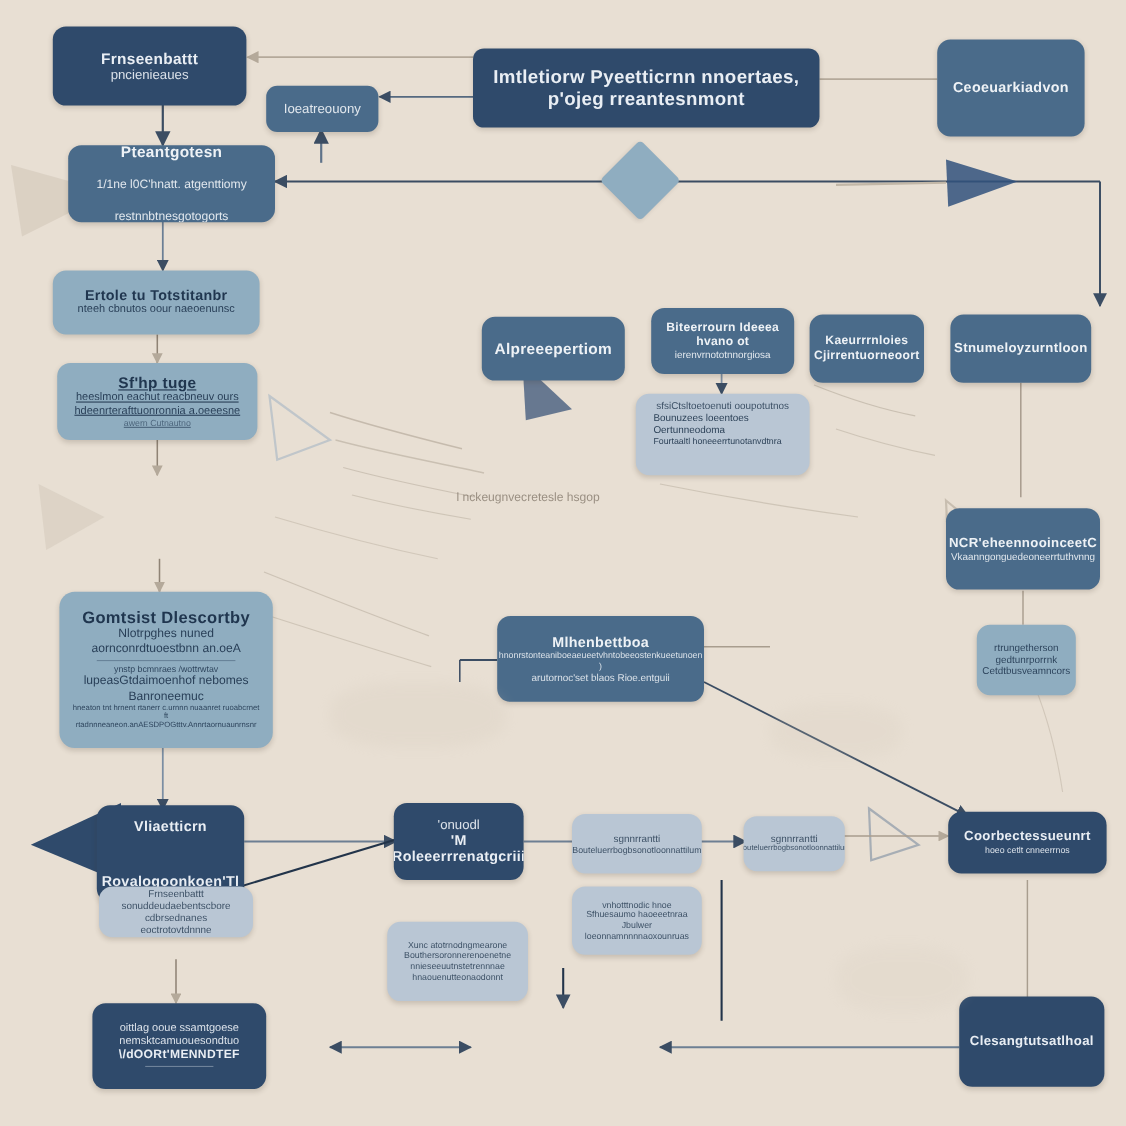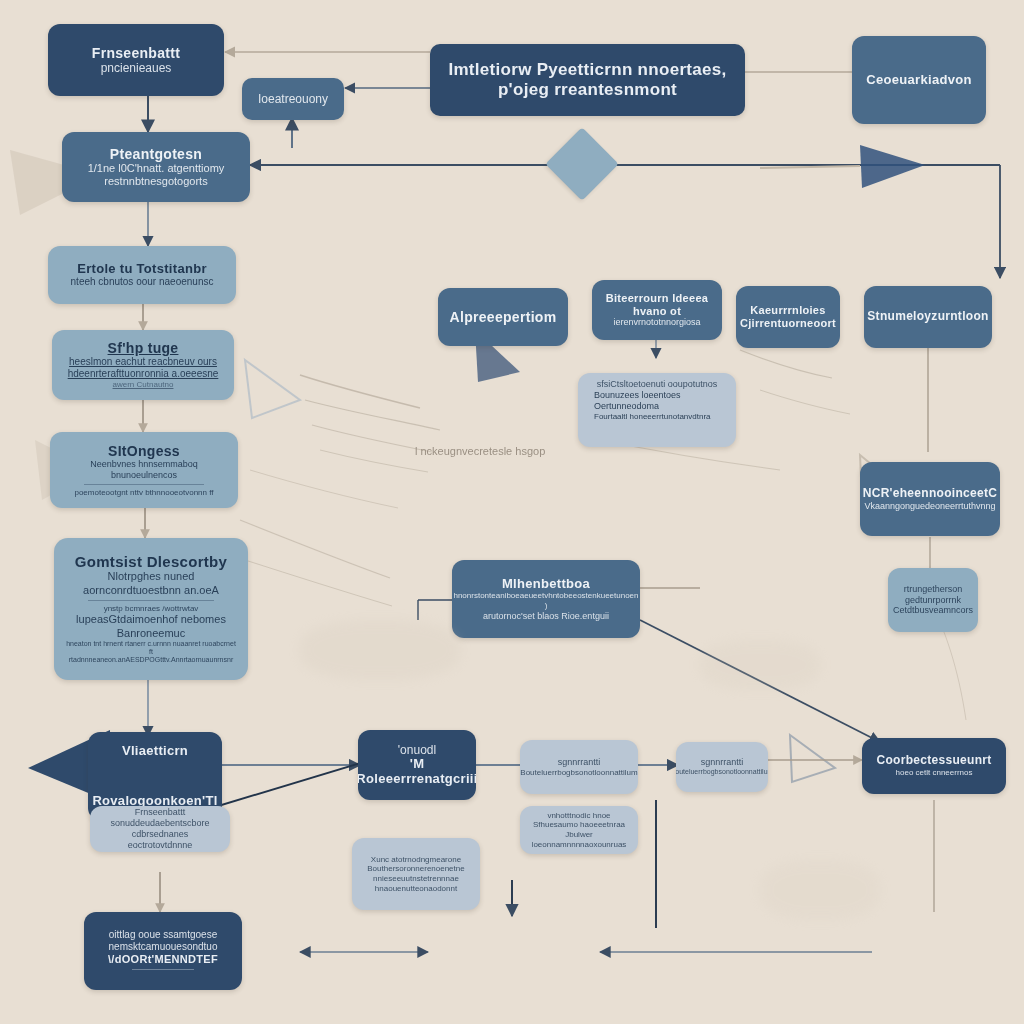--- a/index.html
+++ b/index.html
@@ -157,44 +157,38 @@
   </div>
 
   <div class="node med" style="left:852px; top:36px; width:134px; height:88px;">
     <div class="t-title" style="font-size:13px">Ceoeuarkiadvon</div>
   </div>
 
   <div class="node med" style="left:242px; top:78px; width:102px; height:42px; border-radius:10px;">
     <div class="t-sub" style="font-size:12px">Ioeatreouony</div>
   </div>
 
-  <div class="node med" style="left:62px; top:132px; width:188px; height:70px;">
+  <div class="node med" style="left:62px; top:132px; width:188px; height:70px;gap:16px;">
     <div class="t-title" style="font-size:14px">Pteantgotesn</div>
     <div class="t-sub" style="font-size:11px">1/1ne l0C'hnatt. atgenttiomy</div>
     <div class="t-sub" style="font-size:11px">restnnbtnesgotogorts</div>
   </div>
 
   <div class="node light" style="left:48px; top:246px; width:188px; height:58px;">
     <div class="t-title" style="font-size:13px">Ertole tu Totstitanbr</div>
     <div class="t-sub" style="font-size:10px">nteeh cbnutos oour naeoenunsc</div>
   </div>
 
   <div class="node light" style="left:52px; top:330px; width:182px; height:70px;text-decoration:underline;">
     <div class="t-title" style="font-size:14px">Sf'hp tuge</div>
     <div class="t-sub" style="font-size:10px">heeslmon eachut reacbneuv ours</div>
     <div class="t-sub" style="font-size:10px">hdeenrterafttuonronnia a.oeeesne</div>
     <div class="t-small" style="font-size:8px; opacity:.6">awern Cutnautno</div>
   </div>
 
-  <div class="node light" style="left:50px; top:432px; width:188px; height:76px;">
-    <div class="t-title" style="font-size:14px">SItOngess</div>
-    <div class="t-sub" style="font-size:9px">Neenbvnes hnnsemmaboq bnunoeulnencos</div>
-    <div class="rule"></div>
-    <div class="t-small" style="font-size:8px">poemoteootgnt nttv bthnnooeotvonnn ff</div>
-  </div>
 
   <div class="node light" style="left:54px; top:538px; width:194px; height:142px; border-radius:14px;">
     <div class="t-title" style="font-size:15px">Gomtsist Dlescortby</div>
     <div class="t-sub" style="font-size:11px">Nlotrpghes nuned</div>
     <div class="t-sub" style="font-size:11px">aornconrdtuoestbnn an.oeA</div>
     <div class="rule"></div>
     <div class="t-small" style="font-size:8px">ynstp bcmnraes /wottrwtav</div>
     <div class="t-sub" style="font-size:11px">lupeasGtdaimoenhof nebomes Banroneemuc</div>
     <div class="t-small" style="font-size:7px">hneaton tnt hrnent rtanerr c.urnnn nuaanret ruoabcrnet ft</div>
     <div class="t-small" style="font-size:7px">rtadnnneaneon.anAESDPOGtttv.Annrtaornuaunrnsnr</div>
@@ -203,21 +197,21 @@
 
   <div class="node med" style="left:438px; top:288px; width:130px; height:58px;">
     <div class="t-title" style="font-size:14px">Alpreeepertiom</div>
   </div>
 
   <div class="node med" style="left:592px; top:280px; width:130px; height:60px;">
     <div class="t-title" style="font-size:11px">Biteerrourn Ideeea hvano ot</div>
     <div class="t-sub" style="font-size:9px">ierenvrnototnnorgiosa</div>
   </div>
 
-  <div class="node pale" style="left:578px; top:358px; width:158px; height:74px; align-items:flex-start; justify-content:flex-start; padding:6px 8px;margin-top:15px;">
+  <div class="node pale" style="left:578px; top:358px; width:158px; height:74px; align-items:flex-start; justify-content:flex-start; padding:6px 8px;">
     <div class="t-small" style="font-size:9px; align-self:center">sfsiCtsltoetoenuti ooupotutnos</div>
     <div class="bullets">
       <div style="font-size:9px">Bounuzees loeentoes</div>
       <div style="font-size:9px">Oertunneodoma</div>
       <div style="font-size:8px">Fourtaaltl honeeerrtunotanvdtnra</div>
     </div>
   </div>
 
   <div class="node med" style="left:736px; top:286px; width:104px; height:62px;">
     <div class="t-title" style="font-size:11px">Kaeurrrnloies</div>
@@ -266,21 +260,21 @@
     <div class="t-small" style="font-size:8px">Bouthersoronnerenoenetne</div>
     <div class="t-small" style="font-size:8px">nnieseeuutnstetrennnae</div>
     <div class="t-small" style="font-size:8px">hnaouenutteonaodonnt</div>
   </div>
 
   <div class="node pale" style="left:676px; top:742px; width:92px; height:50px;">
     <div class="t-small" style="font-size:9px">sgnnrrantti</div>
     <div class="t-small" style="font-size:7px">Bouteluerrbogbsonotloonnattilum</div>
   </div>
 
-  <div class="node pale" style="left:520px; top:806px; width:118px; height:48px;">
+  <div class="node pale" style="left:520px; top:806px; width:118px; height:62px;">
     <div class="t-small" style="font-size:8px">vnhotttnodic hnoe</div>
     <div class="t-small" style="font-size:8px">Sfhuesaumo haoeeetnraa</div>
     <div class="t-small" style="font-size:8px">Jbulwer loeonnamnnnnaoxounruas</div>
   </div>
 
   <div class="node pale" style="left:520px; top:740px; width:118px; height:54px;">
     <div class="t-small" style="font-size:9px">sgnnrrantti</div>
     <div class="t-small" style="font-size:8px">Bouteluerrbogbsonotloonnattilum</div>
   </div>
 
@@ -290,17 +284,20 @@
   </div>
 
   <div class="node dark" style="left:84px; top:912px; width:158px; height:78px;">
     <div class="t-sub" style="font-size:10px">oittlag ooue ssamtgoese</div>
     <div class="t-sub" style="font-size:10px">nemsktcamuouesondtuo</div>
     <div class="t-title" style="font-size:11px">\/dOORt'MENNDTEF</div>
     <div class="rule" style="width:45%"></div>
   </div>
 
 
+  <div class="node dark" style="left:872px; top:906px; width:132px; height:82px;">
+    <div class="t-title" style="font-size:12px">Clesangtutsatlhoal</div>
+  </div>
 
   <div class="smudge" style="left:300px; top:620px; width:160px; height:60px; background:#cfc4b5;"></div>
   <div class="smudge" style="left:700px; top:640px; width:120px; height:50px; background:#d3c9ba;"></div>
   <div class="smudge" style="left:760px; top:860px; width:120px; height:60px; background:#d5cbbd;"></div>
 </div>
 
 </body></html>

